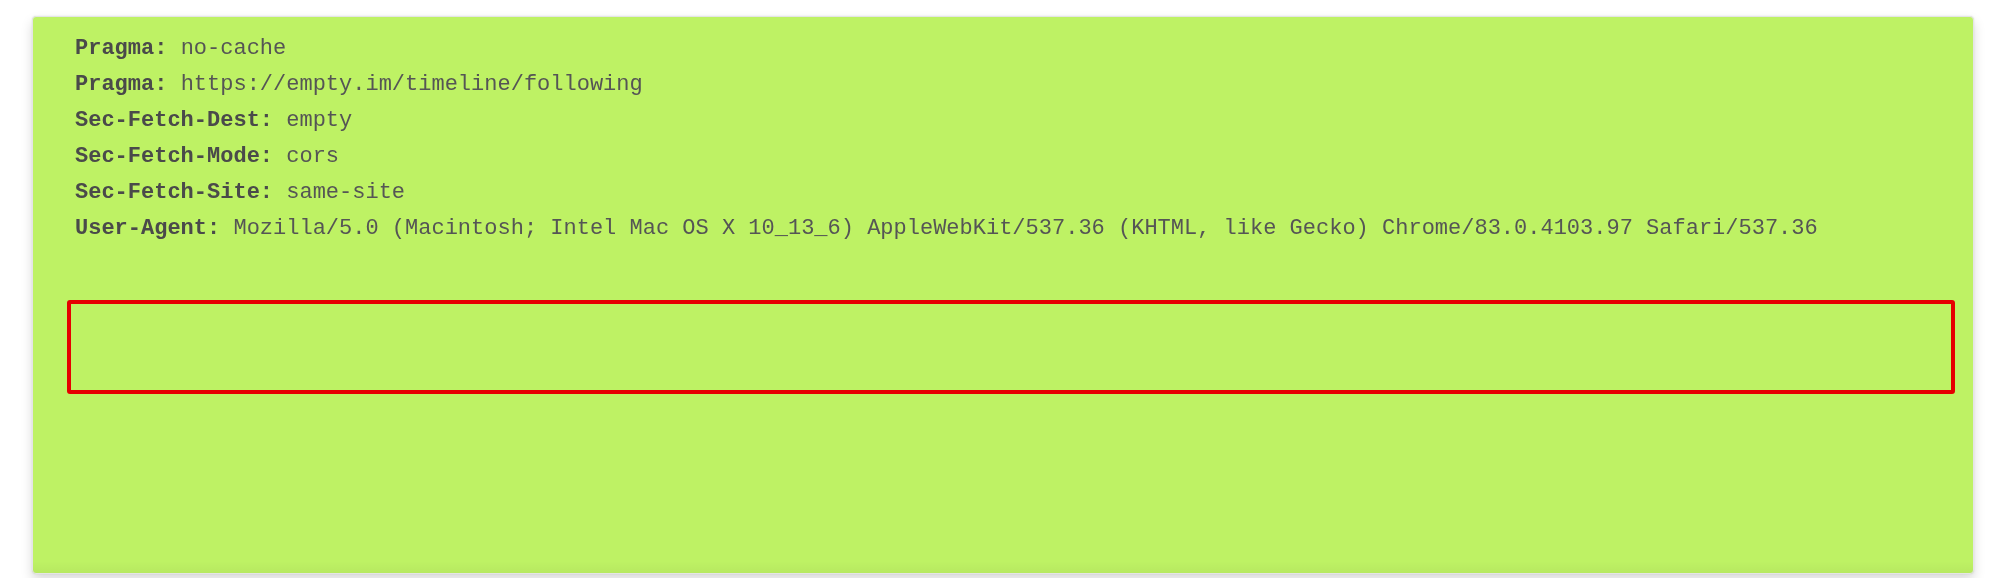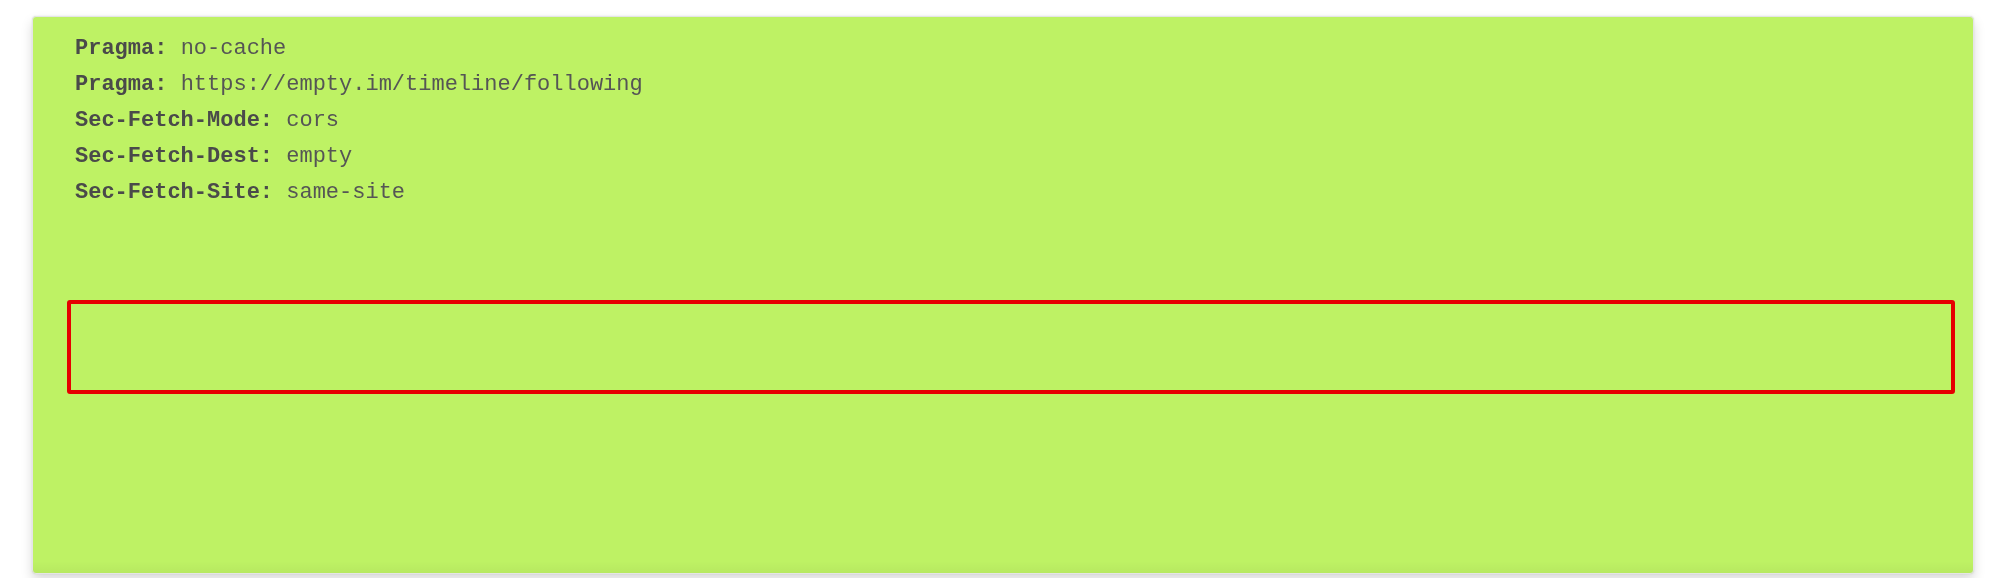--- a/index.html
+++ b/index.html
@@ -55,34 +55,38 @@
     <span class="hdr-name"><span>Pragma</span>:</span>
     <span class="hdr-value">no-cache</span>
   </div>
 
   <div class="hdr-line">
     <span class="hdr-name"><span>Pragma</span>:</span>
     <span class="hdr-value">https://empty.im/timeline/following</span>
   </div>
 
   <div class="hdr-line">
-    <span class="hdr-name"><span>Sec-Fetch-Mode</span>:</span>
-    <span class="hdr-value">cors</span>
+    <span class="hdr-name"><span>Sec-Fetch-Dest</span>:</span>
+    <span class="hdr-value">empty</span>
   </div>
 
   <div class="hdr-line">
-    <span class="hdr-name"><span>Sec-Fetch-Dest</span>:</span>
-    <span class="hdr-value">empty</span>
+    <span class="hdr-name"><span>Sec-Fetch-Mode</span>:</span>
+    <span class="hdr-value">cors</span>
   </div>
 
   <div class="hdr-line">
     <span class="hdr-name"><span>Sec-Fetch-Site</span>:</span>
     <span class="hdr-value">same-site</span>
   </div>
 
+  <div class="hdr-line">
+    <span class="hdr-name"><span>User-Agent</span>:</span>
+    <span class="hdr-value">Mozilla/5.0 (Macintosh; Intel Mac OS X 10_13_6) AppleWebKit/537.36 (KHTML, like Gecko) Chrome/83.0.4103.97 Safari/537.36</span>
+  </div>
 
 
 
 
 
   <div class="red-box" id="red-box" style="left: 34px; right: 18px; top: 283.2px; height: 93.8px;"></div>
 
 </div>
 
 </body></html>

